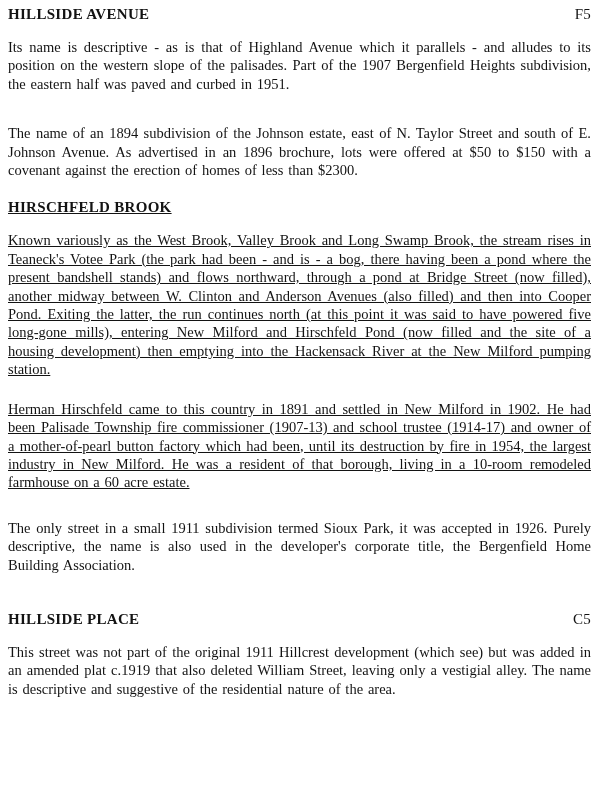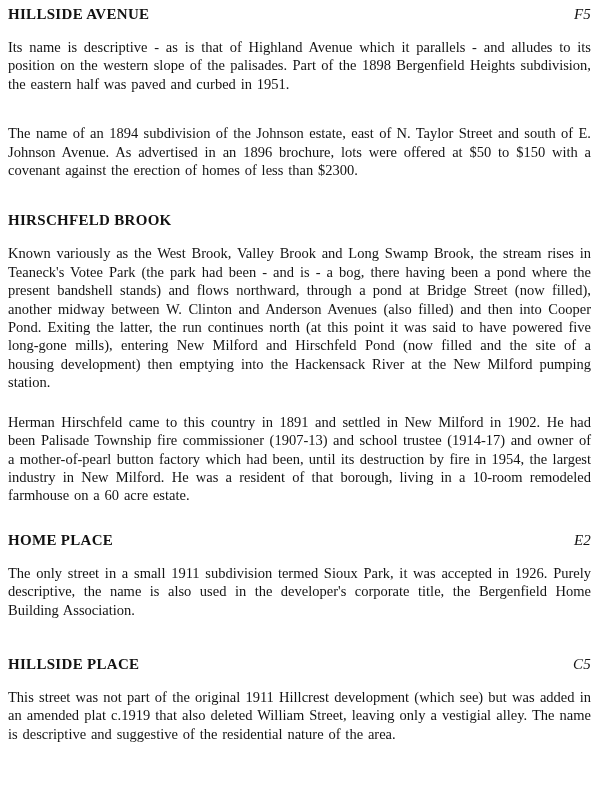--- a/index.html
+++ b/index.html
@@ -25,66 +25,61 @@
     font-size: 15px;
     line-height: 17px;
   }
   .entry-name {
     font-weight: bold;
     letter-spacing: 0.3px;
   }
   .entry-ref {
     font-weight: normal;
     letter-spacing: 0.2px;
-    font-style: italic;
   }
   .entry p {
     margin: 15px 0 0 0;
     font-size: 14.5px;
     line-height: 18.4px;
     text-align: justify;
     word-spacing: 1.2px;
   }
   .entry.s2 { margin-top: 31px; }
-  .entry.s3 { margin-top: 33px; }
+  .entry.s3 { margin-top: 20px; text-decoration: underline; }
   .entry.s3 p + p { margin-top: 21px; }
   .entry.s4 { margin-top: 27px; }
   .entry.s5 { margin-top: 37px; }
 </style>
 </head>
 <body>
 
 <div class="page">
 
   <div class="entry s1">
     <div class="entry-heading">
       <span class="entry-name">HILLSIDE AVENUE</span>
       <span class="entry-ref">F5</span>
     </div>
-    <p>Its name is descriptive - as is that of Highland Avenue which it parallels - and alludes to its position on the western slope of the palisades.  Part of the 1898 Bergenfield Heights subdivision, the eastern half was paved and curbed in 1951.</p>
+    <p>Its name is descriptive - as is that of Highland Avenue which it parallels - and alludes to its position on the western slope of the palisades.  Part of the 1907 Bergenfield Heights subdivision, the eastern half was paved and curbed in 1951.</p>
   </div>
 
   <div class="entry s2">
     <p>The name of an 1894 subdivision of the Johnson estate, east of N. Taylor Street and south of E. Johnson Avenue. As advertised in an 1896 brochure, lots were offered at $50 to $150 with a covenant against the erection of homes of less than $2300.</p>
   </div>
 
   <div class="entry s3">
     <div class="entry-heading">
       <span class="entry-name">HIRSCHFELD BROOK</span>
       <span class="entry-ref"></span>
     </div>
     <p>Known variously as the West Brook, Valley Brook and Long Swamp Brook, the stream rises in Teaneck's Votee Park (the park had been - and is - a bog, there having been a pond where the present bandshell stands) and flows northward, through a pond at Bridge Street (now filled), another midway between W. Clinton and Anderson  Avenues (also filled) and then into Cooper Pond. Exiting the latter, the run continues north (at this point it was said to have powered five long-gone mills), entering New Milford and Hirschfeld Pond (now filled and the site of a housing development) then emptying into the Hackensack River at the  New Milford pumping station.</p>
     <p>Herman Hirschfeld came to this country in 1891 and settled in New Milford in 1902. He had been Palisade Township fire commissioner (1907-13) and school trustee (1914-17) and owner of a mother-of-pearl button factory which had been, until its destruction by fire in 1954, the largest industry in New Milford. He was a resident of  that borough, living in a 10-room remodeled farmhouse on a 60 acre  estate.</p>
   </div>
 
   <div class="entry s4">
-    <div class="entry-heading">
-      <span class="entry-name">HOME PLACE</span>
-      <span class="entry-ref">E2</span>
-    </div>
     <p>The only street in a small 1911 subdivision termed Sioux Park, it was accepted in 1926. Purely descriptive, the name is also used in  the developer's corporate title, the Bergenfield Home Building Association.</p>
   </div>
 
   <div class="entry s5">
     <div class="entry-heading">
       <span class="entry-name">HILLSIDE PLACE</span>
       <span class="entry-ref">C5</span>
     </div>
     <p>This street was not part of the original 1911 Hillcrest development (which see) but was added in an amended plat c.1919 that also deleted William Street, leaving only a vestigial alley.  The name is descriptive and suggestive of the residential nature of the area.</p>
   </div>

